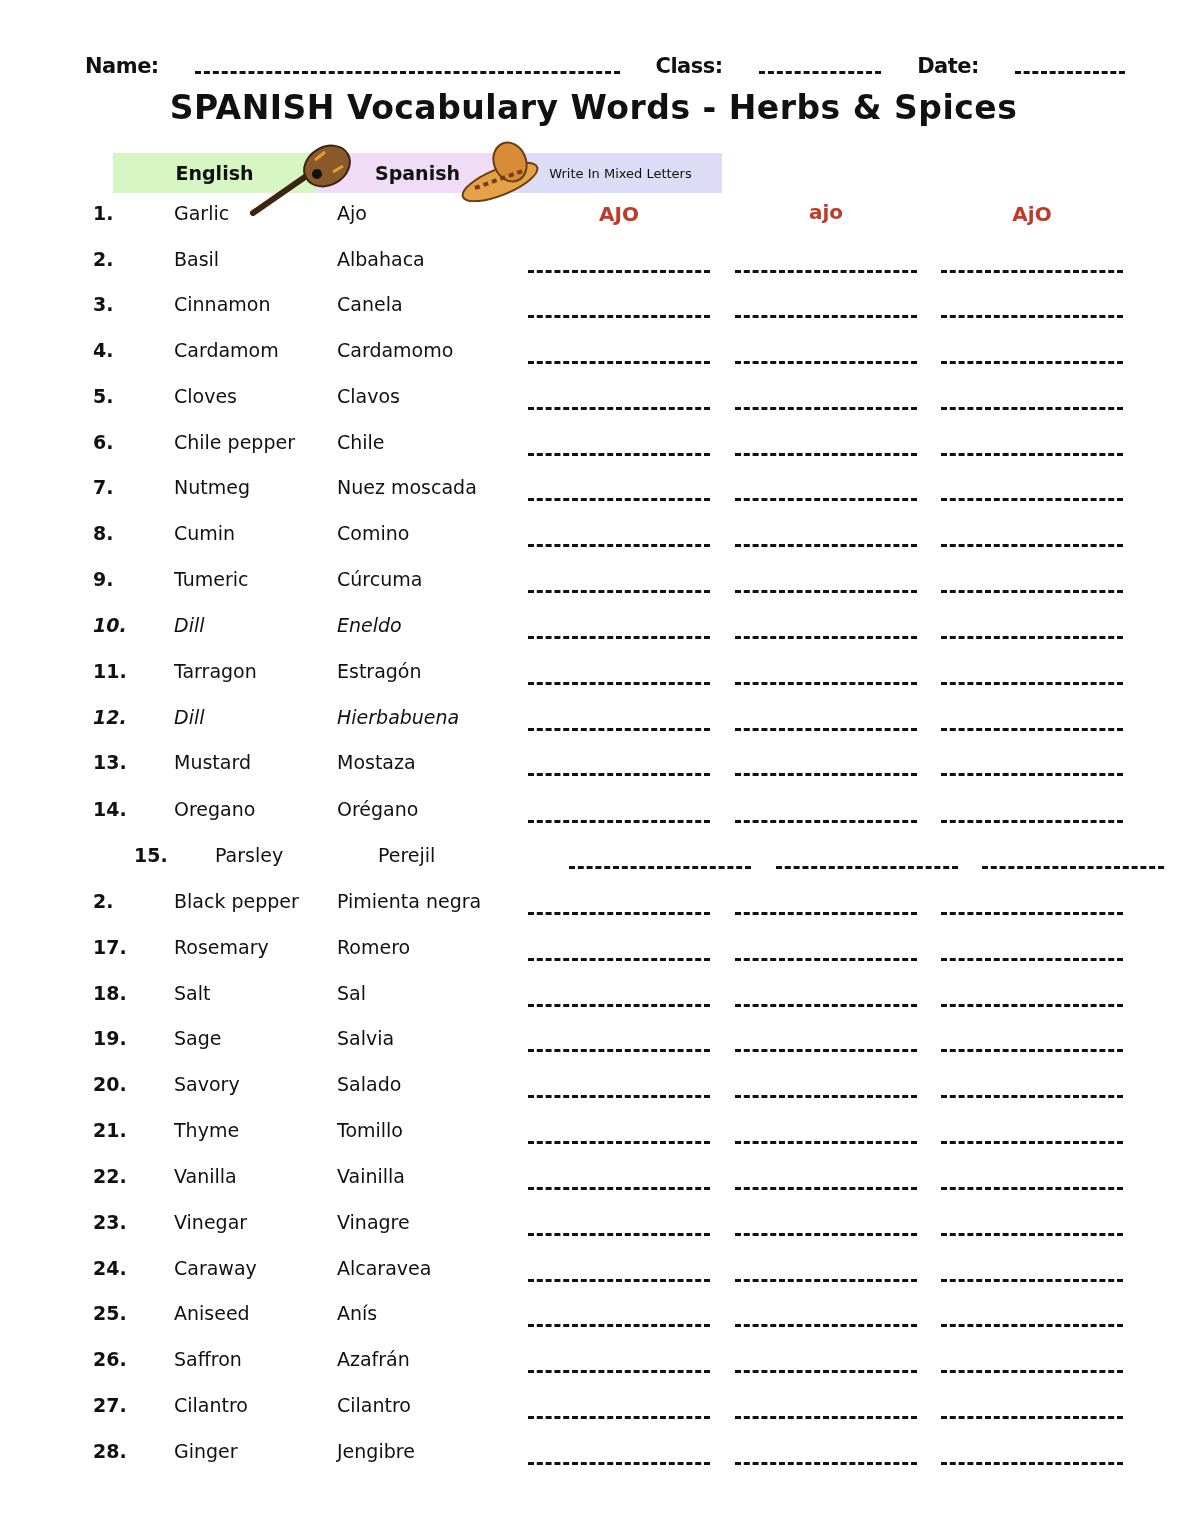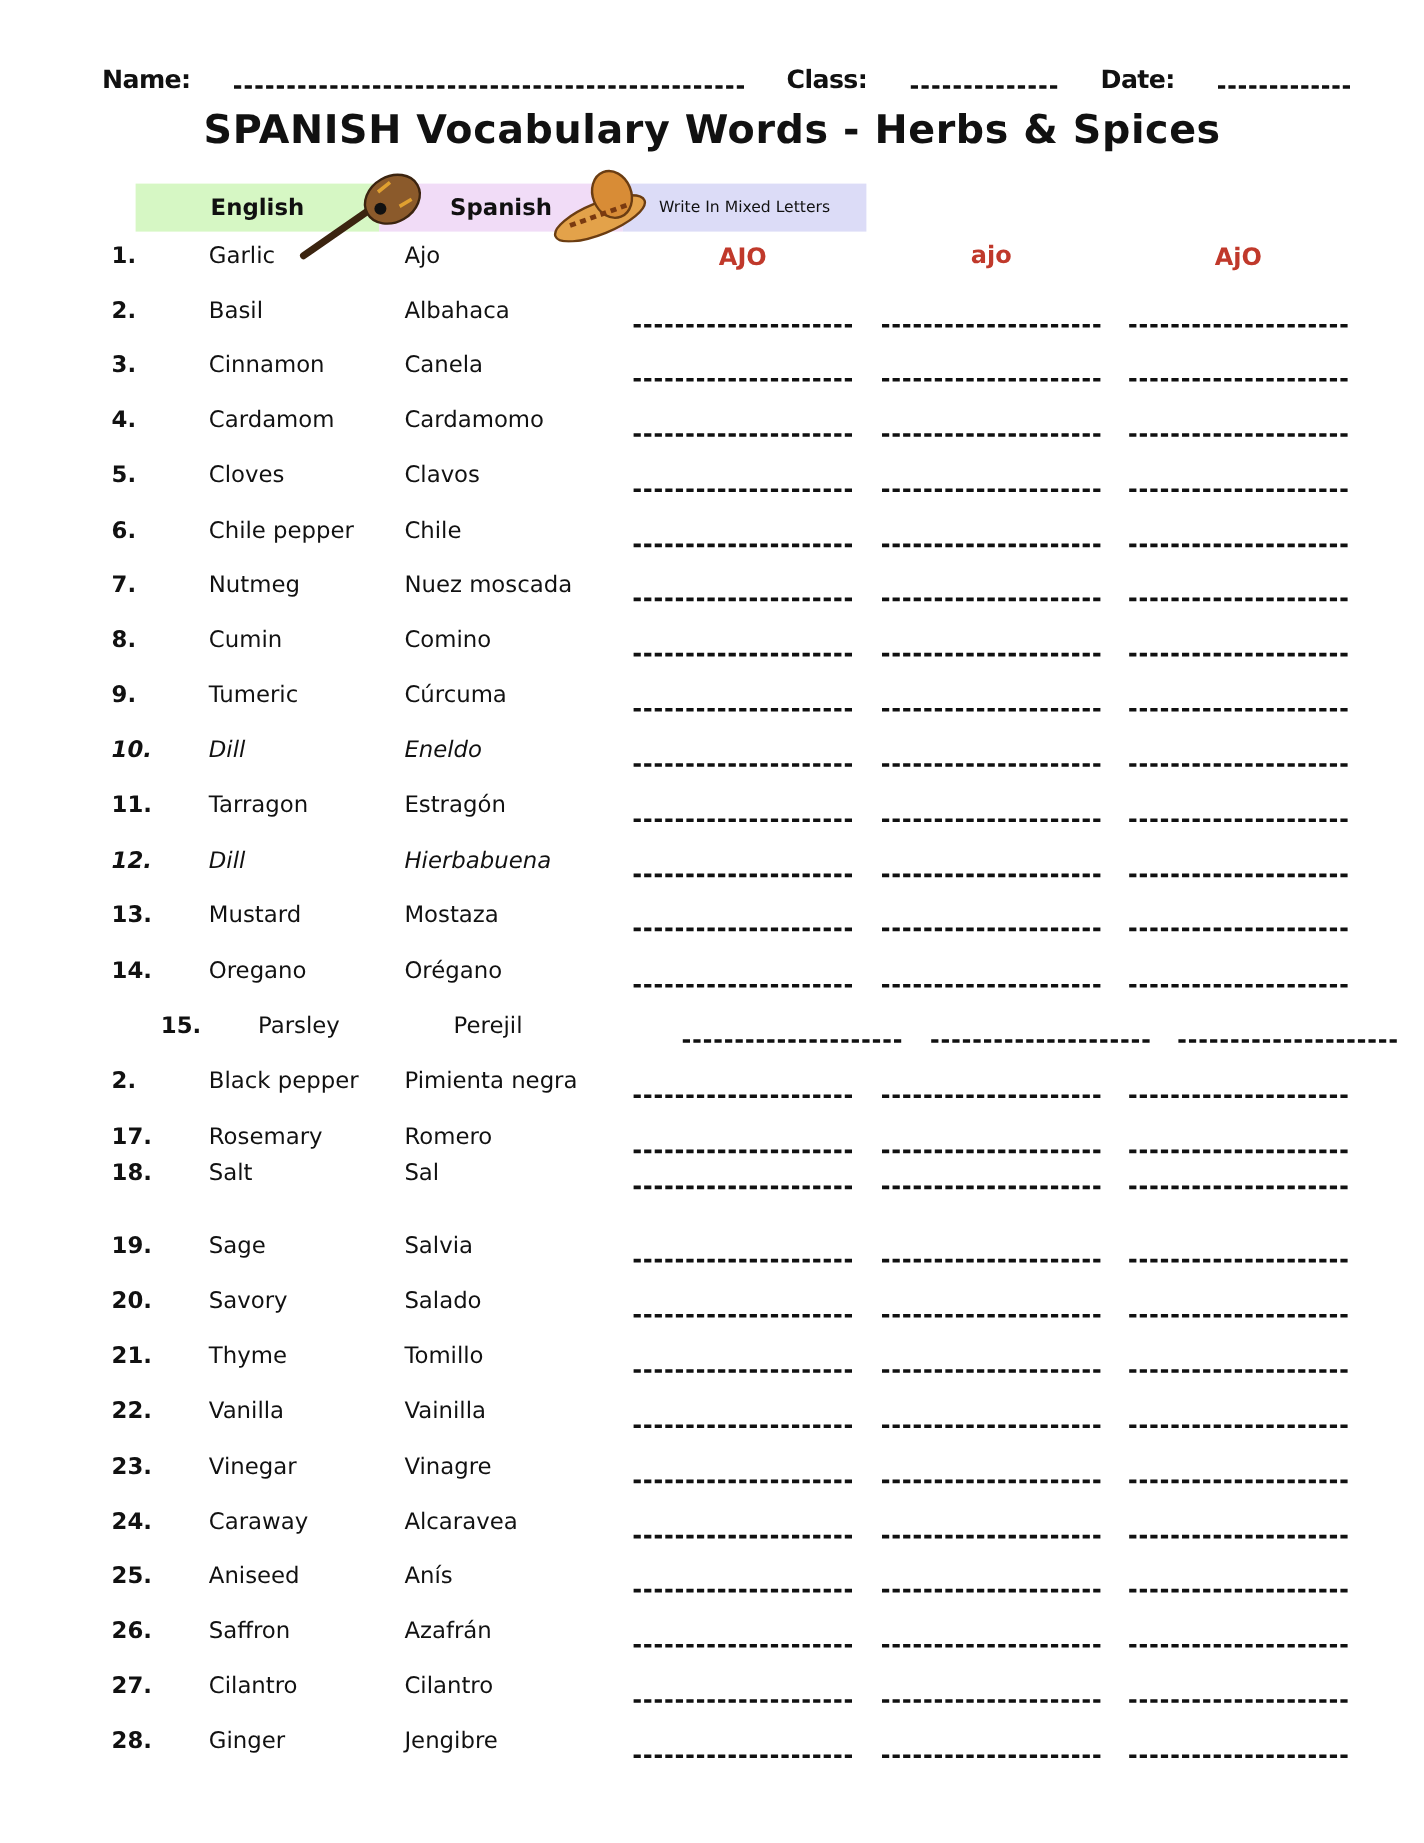--- a/index.html
+++ b/index.html
@@ -189,21 +189,21 @@
       <span class="blank" style="left:941px;top:22px"></span>
     </div>
     <div class="row" style="top: 734px;">
       <span class="num">17.</span>
       <span class="en">Rosemary</span>
       <span class="es">Romero</span>
       <span class="blank" style="left:528px;top:22px"></span>
       <span class="blank" style="left:735px;top:22px"></span>
       <span class="blank" style="left:941px;top:22px"></span>
     </div>
-    <div class="row" style="top: 764px;">
+    <div class="row" style="top: 780px;">
       <span class="num">18.</span>
       <span class="en">Salt</span>
       <span class="es">Sal</span>
       <span class="blank" style="left:528px;top:22px"></span>
       <span class="blank" style="left:735px;top:22px"></span>
       <span class="blank" style="left:941px;top:22px"></span>
     </div>
     <div class="row" style="top: 825px;">
       <span class="num">19.</span>
       <span class="en">Sage</span>

